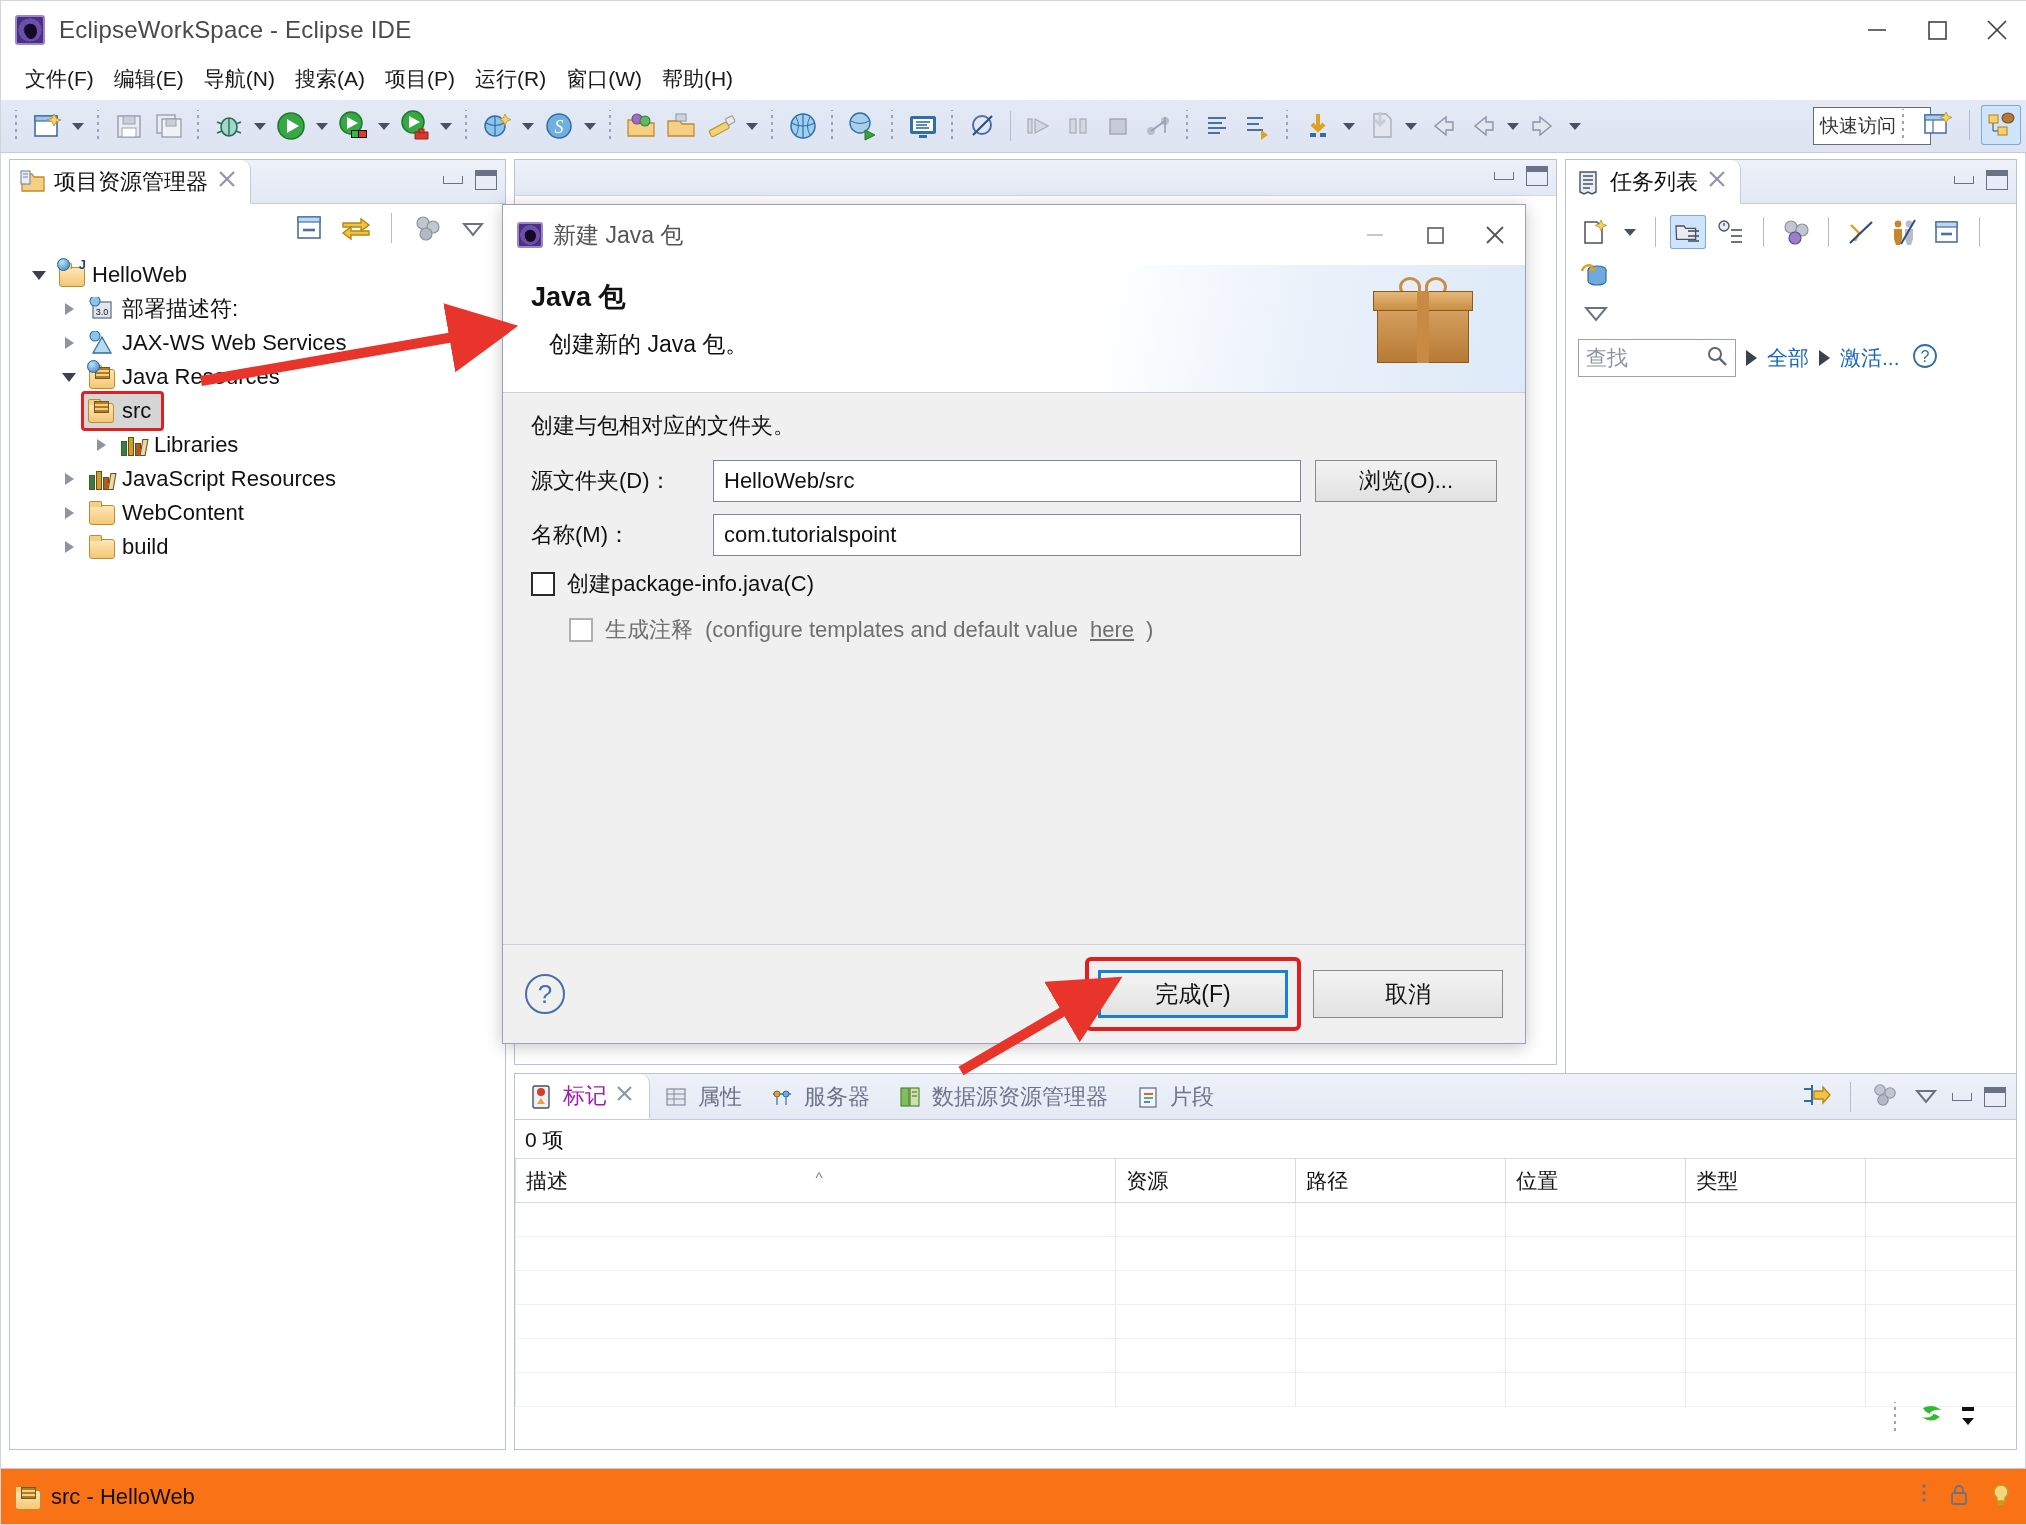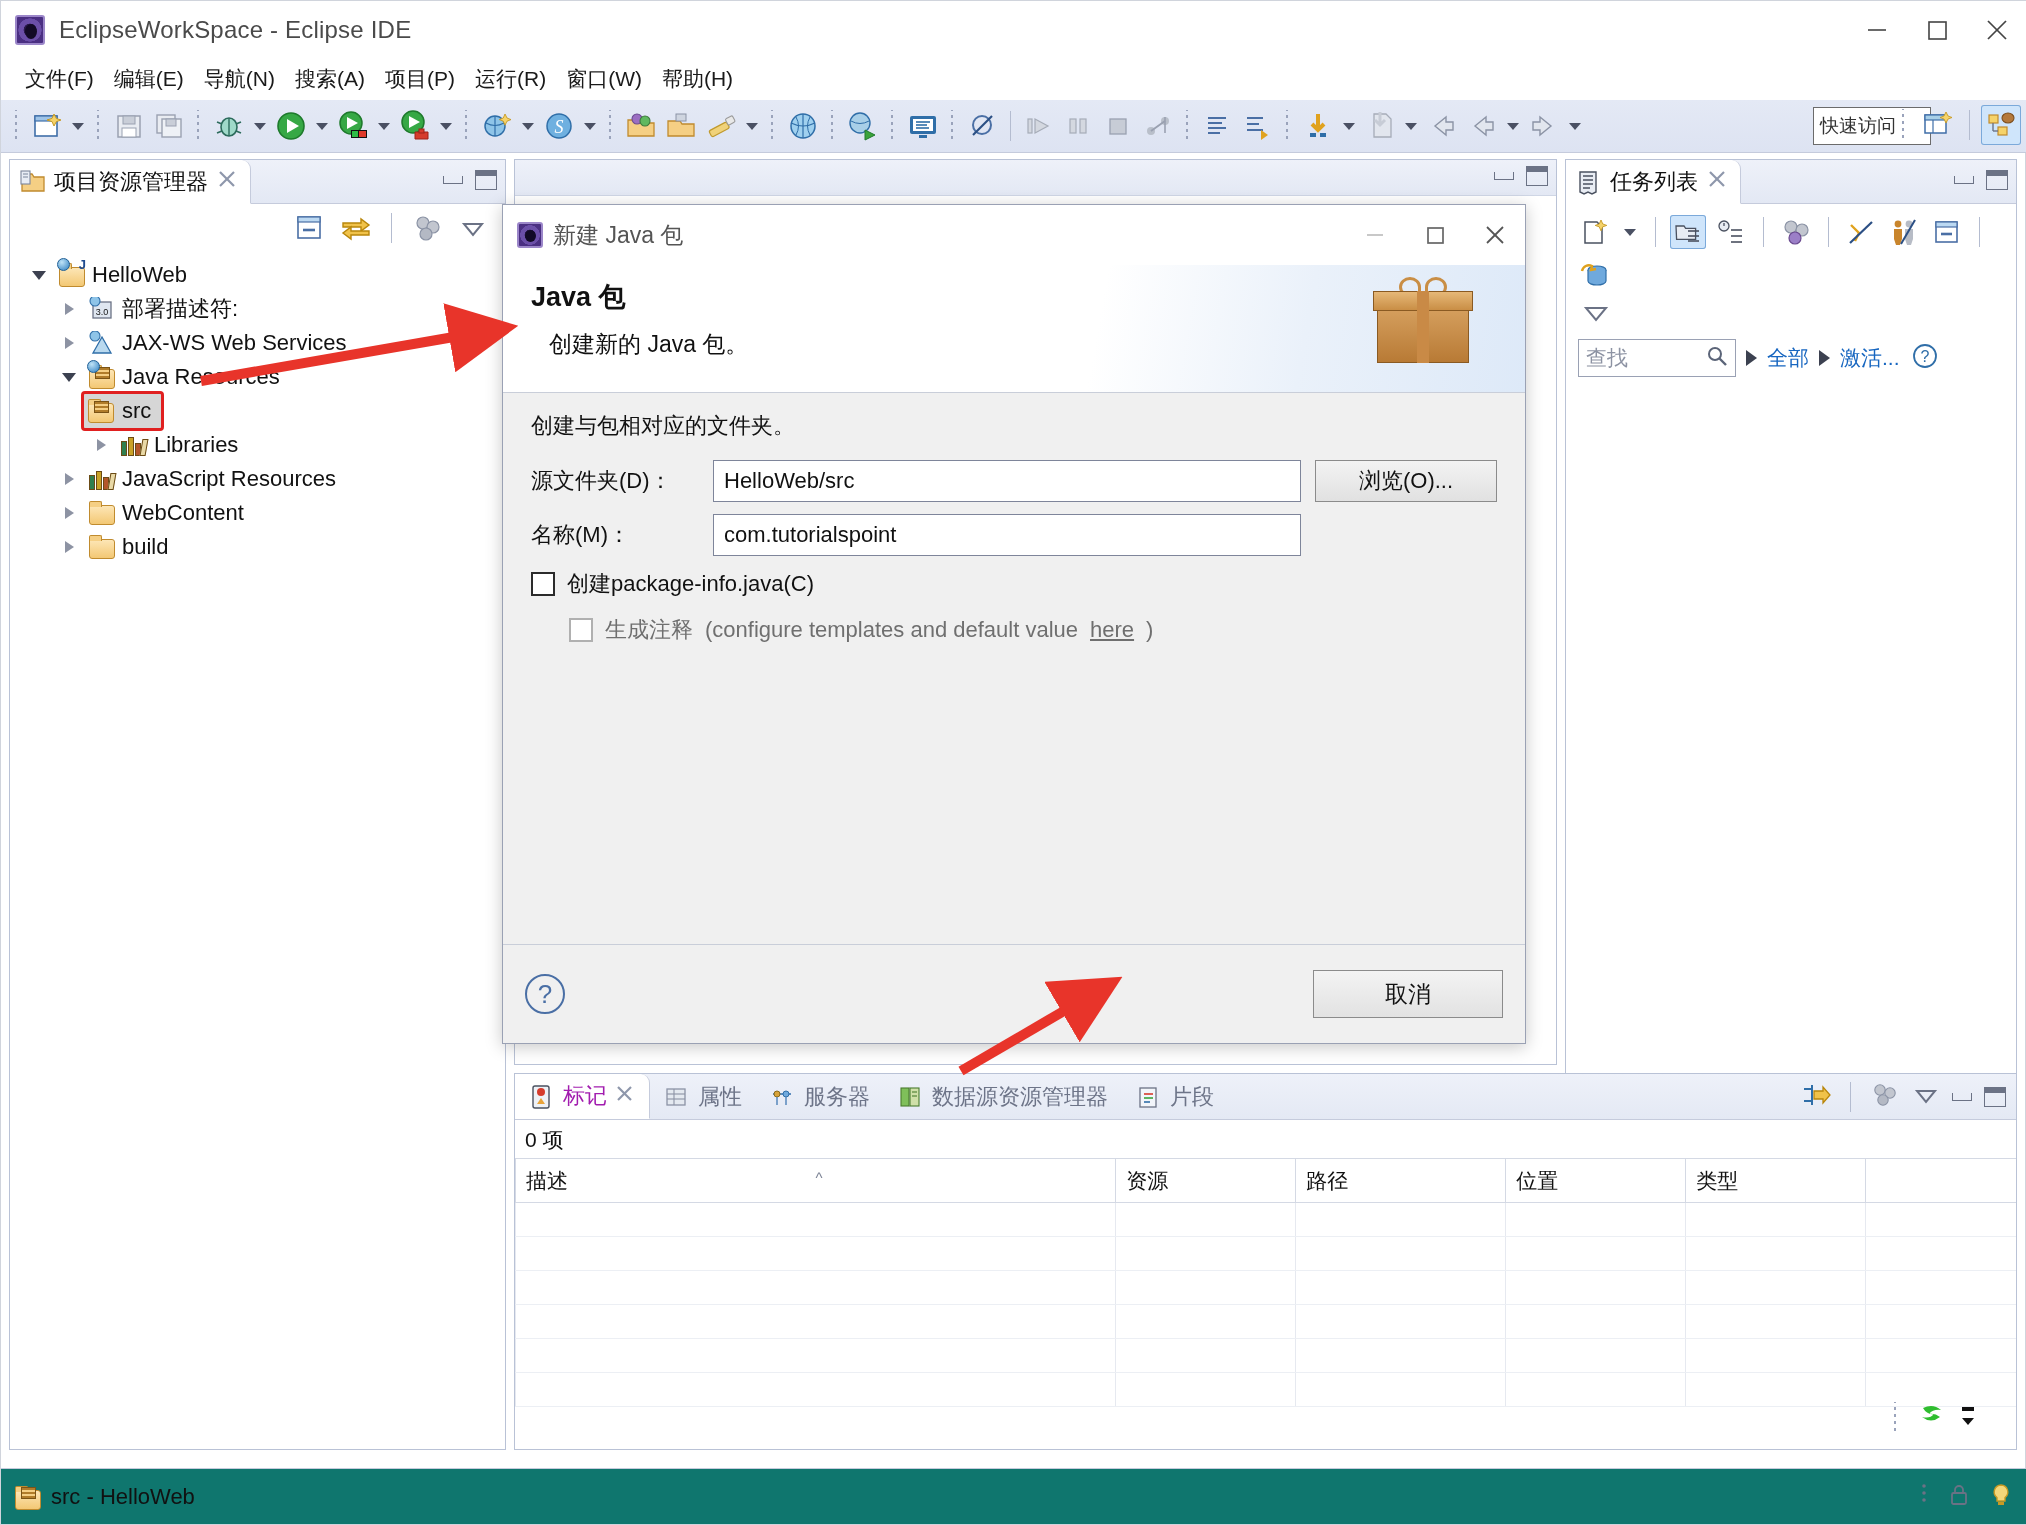--- a/index.html
+++ b/index.html
@@ -196,21 +196,21 @@
     height:44px; padding-left:10px; border-left:1px solid #d4d9e4; border-top:1px solid #d4d9e4;
     border-bottom:1px solid #d4d9e4; background:#fff; position:relative;
   }
   .tbl td { height:34px; border-left:1px solid #e6e9f0; border-bottom:1px solid #eceff4; }
   .sort-caret { position:absolute; left:50%; top:10px; font-size:15px; color:#7c8395; }
   .bp-toolbar { position:absolute; right:10px; top:8px; display:flex; align-items:center; gap:12px;}
 
   
   .statusbar {
     position:absolute; left:0; bottom:0; width:2026px; height:56px;
-    background:#0f766e; border-top:1px solid #c5cbdc;
+    background:#f97316; border-top:1px solid #c5cbdc;
     display:flex; align-items:center; padding-left:14px; gap:10px;
   }
   .status-text { font-size:22px; color:#111; }
   .sb-right { position:absolute; right:14px; display:flex; gap:18px; align-items:center; }
 
   
   .overlay-dialog {
     position:absolute; left: 501px; top: 203px; width: 1024px; height: 840px;
     background:#f0f0f0; border:1px solid #9aa1b4;
     box-shadow: 0 3px 16px rgba(0,0,0,.22);
@@ -1160,20 +1160,23 @@
           <a href="#">here</a>
           <span>)</span>
       </div>
     </div>
 
     <div class="dlg-sep"></div>
 
     <div class="dlg-footer">
       <span class="help-circle">?</span>
       <span class="dlg-btns">
+        <span class="redbox">
+          <span class="dlg-btn primary">完成(F)</span>
+        </span>
         <span class="dlg-btn">取消</span>
       </span>
     </div>
   </div>
 
   <svg class="arrow-svg" viewBox="0 0 2026 1525">
     <defs>
       <marker id="ah" markerWidth="7" markerHeight="7" refX="2.2" refY="3.5" orient="auto">
         <path d="M0,0 L7,3.5 L0,7 z" fill="#e8342a"></path>
       </marker>

